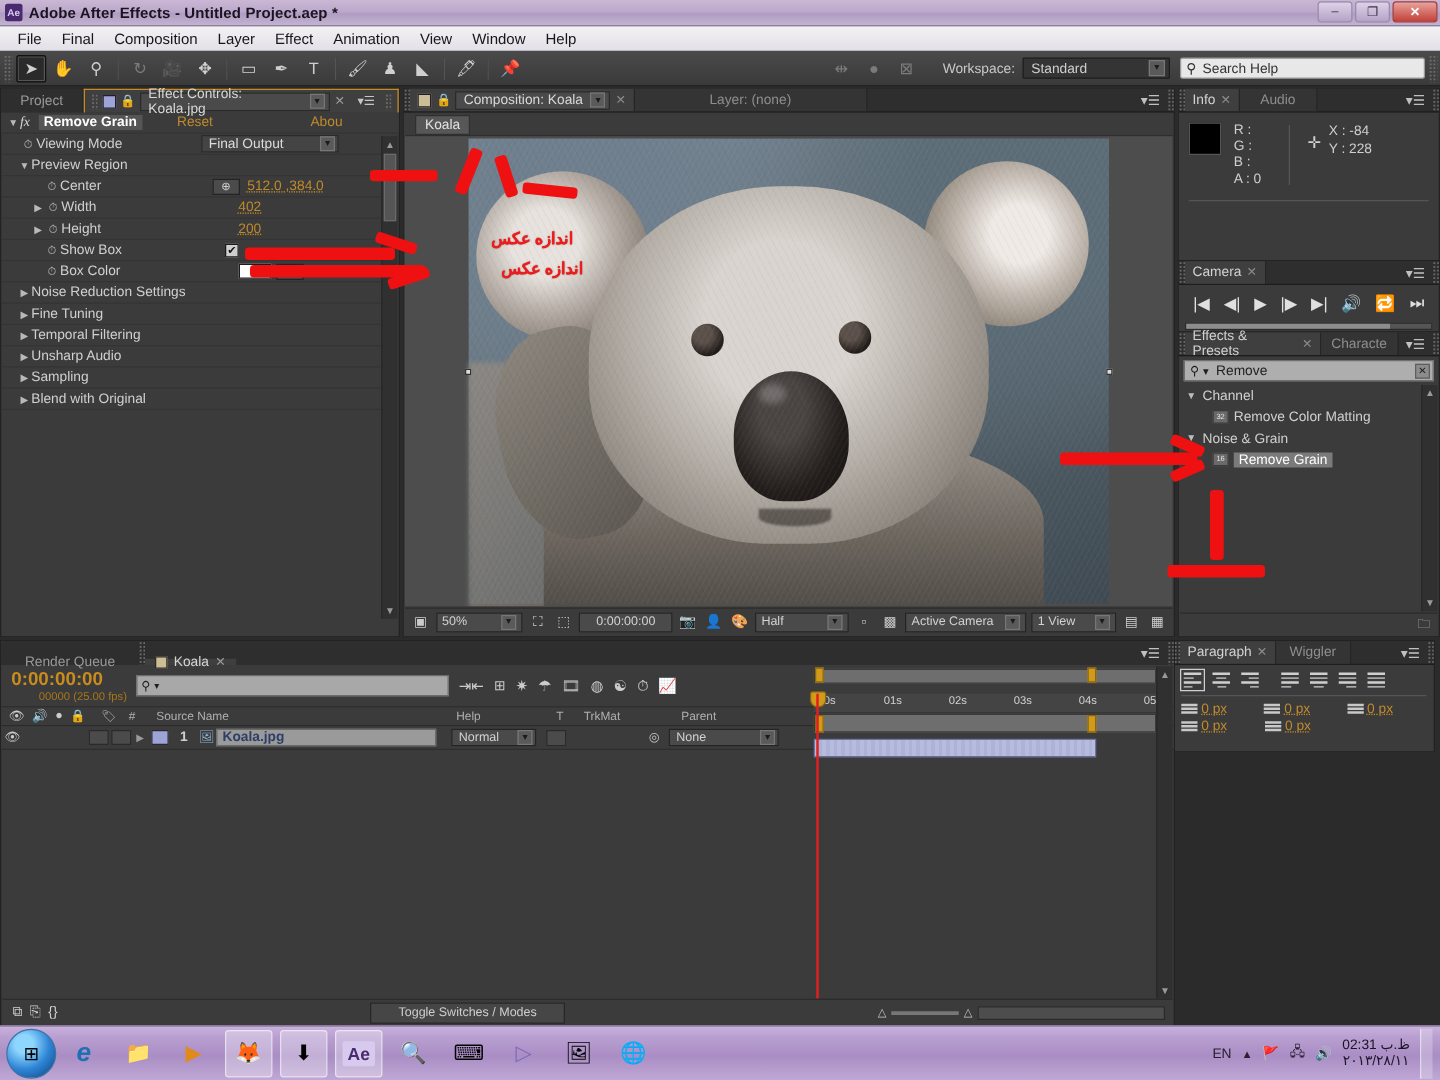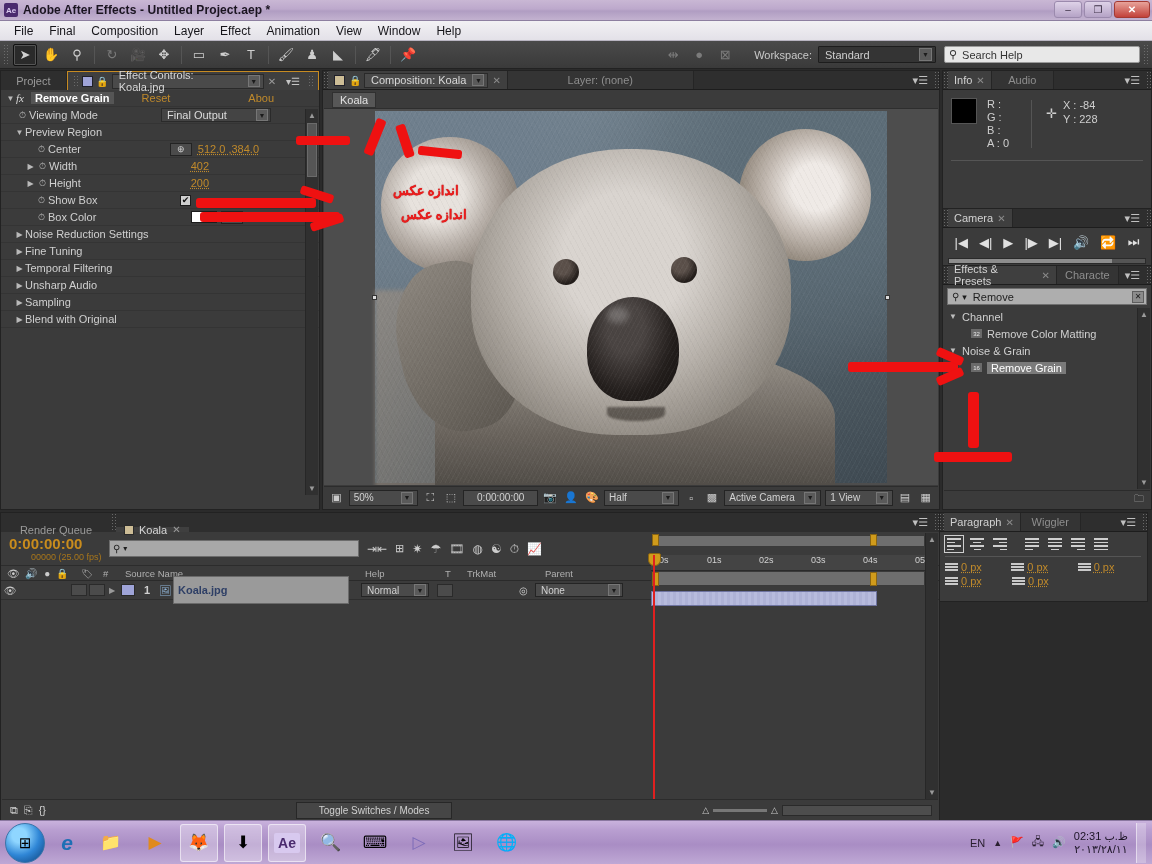--- a/index.html
+++ b/index.html
@@ -239,21 +239,21 @@
   .tlhead { display:flex; height:34px; background:#3b3b3b; border-bottom:1px solid #2c2c2c; align-items:center;}
   .tc { color:#c98c1d; font-size:15px; font-weight:bold; font-family:"Liberation Sans", sans-serif;}
   .tcsub { color:#a8761a; font-size:9px;margin-left:22px; }
   .tlsearch { flex:0 0 250px; height:17px; background:#a8a8a8; border:1px solid #6c6c6c;
               display:flex;align-items:center; padding:0 3px; color:#1e1e1e; font-size:10px; }
   .tlicons { display:flex; align-items:center; gap:8px; padding:0 8px; color:#cccccc; font-size:12px;}
   .colhdr { display:flex; height:15px; background:#3b3b3b; border-bottom:1px solid #2a2a2a;
             font-size:9.5px; color:#b0b0b0; align-items:center; }
   .layerrow { display:flex; height:19px; align-items:center; background:#3b3b3b; border-bottom:1px solid #2e2e2e;}
   .layernamebox { background:#9a9a9a; border:1px solid #6a6a6a; color:#2e3f66; font-weight:bold;
-                  font-size:11px; height:28px; display:flex;align-items:center; padding:0 4px;}
+                  font-size:11px; height:14px; display:flex;align-items:center; padding:0 4px;}
   .modebox { background:#4a4a4a;border:1px solid #242424;color:#d2d2d2;font-size:10px;height:14px;
              display:flex;align-items:center;padding:0 2px 0 5px;gap:6px;}
   .modebox .caret{ width:12px;height:12px;background:#5a5a5a;border:1px solid #767676;
                    font-size:7px;color:#1b1b1b;display:flex;align-items:center;justify-content:center;}
   .tlgraph { position:absolute; left:650px; right:14px; top:20px; bottom:22px; background:#3b3b3b; }
   .timeruler { position:absolute; left:0; right:0; top:22px; height:16px;
                background:#444; border-bottom:1px solid #2a2a2a; }
   .tickl { position:absolute; top:0; font-size:9px; color:#d2d2d2; }
   .workarea { position:absolute; left:0; right:0; top:2px; height:12px; background:#6e6e6e; border:1px solid #3a3a3a;}
   .wabrace { position:absolute; top:1px; width:7px; height:12px; background:#d09b1b; border:1px solid #8a6512;}

